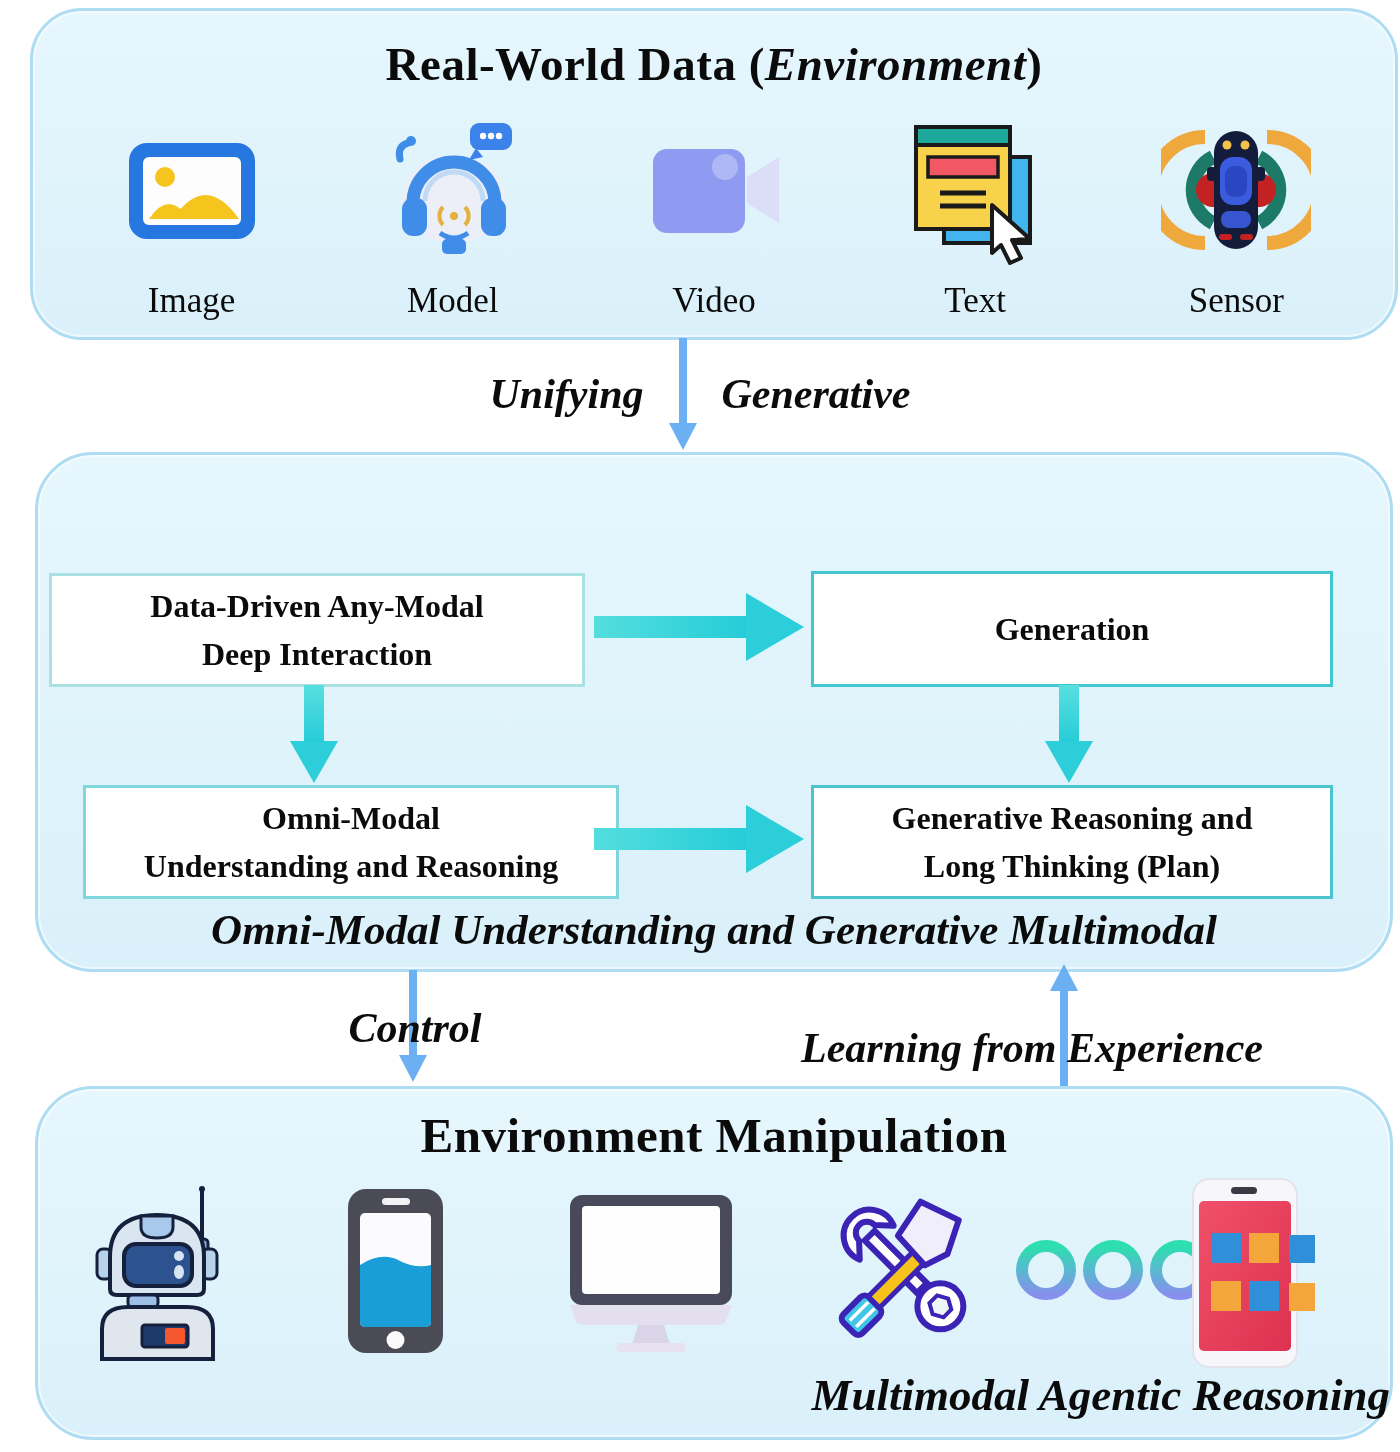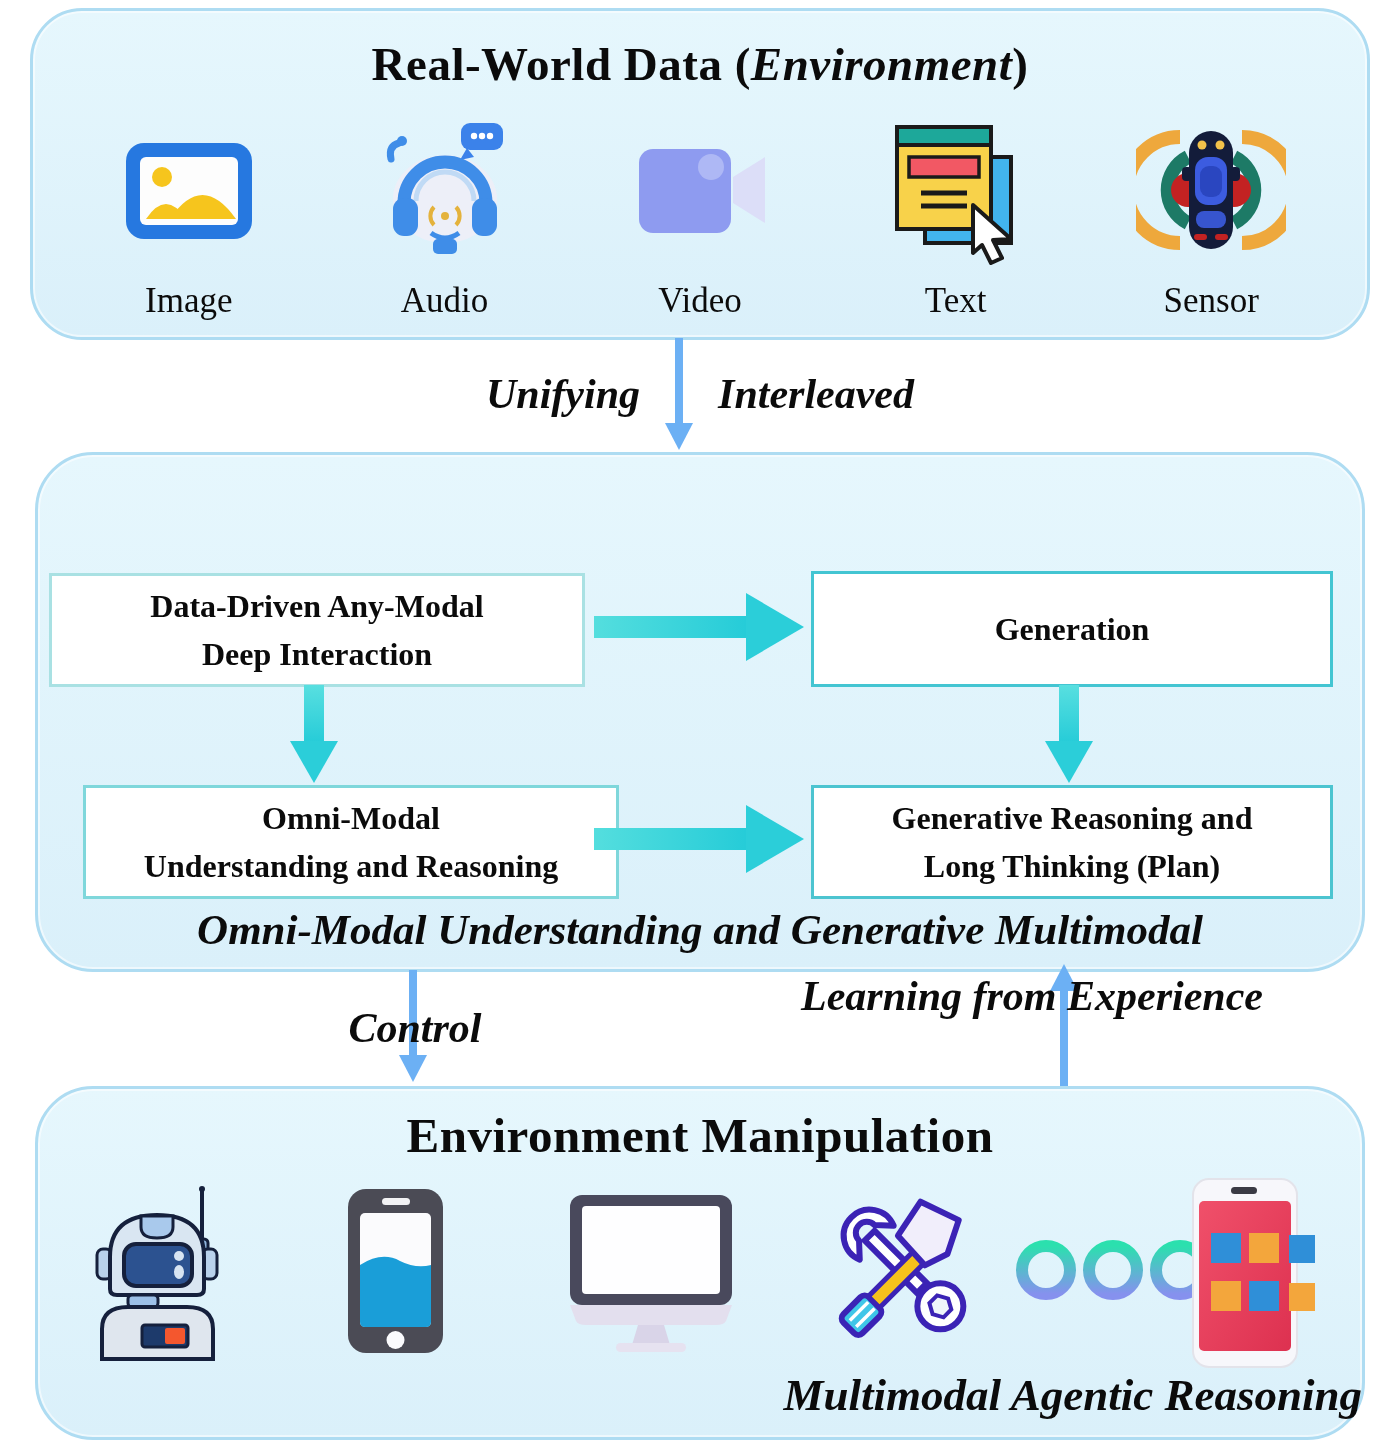--- a/index.html
+++ b/index.html
@@ -5,20 +5,21 @@
   html,body{margin:0;padding:0;background:#ffffff;}
   #stage{
     position:relative;width:1400px;height:1452px;background:#ffffff;
     font-family:"Liberation Serif","DejaVu Serif",serif;color:#0b0b0b;overflow:hidden;
   }
   .panel{
     position:absolute;
     background:linear-gradient(180deg,#e6f7fd 0%,#daf0fa 100%);
     border:3px solid #aedcf2;
     box-shadow:0 0 0 2px rgba(255,255,255,.55) inset;
+    padding-left:28px;
   }
   #top-panel{left:30px;top:8px;width:1334px;height:326px;border-radius:52px;}
   #model-panel{left:35px;top:452px;width:1324px;height:514px;border-radius:58px;}
   #bottom-panel{left:35px;top:1086px;width:1324px;height:348px;border-radius:58px;}
 
   .panel-title{
     position:absolute;left:0;width:100%;text-align:center;
     font-weight:bold;letter-spacing:.5px;white-space:nowrap;
   }
   #top-title{top:26px;font-size:47px;}
@@ -52,21 +53,21 @@
   #mbox-0{left:11px;top:118px;width:530px;height:108px;border:3px solid #a9e1e3;}
   #mbox-1{left:773px;top:116px;width:516px;height:110px;border:3px solid #43c5d2;}
   #mbox-2{left:11px;top:330px;width:530px;height:108px;border:3px solid #7fd7db;margin-left:34px;}
   #mbox-3{left:773px;top:330px;width:516px;height:108px;border:3px solid #4cc4d0;}
   .arrow-abs{position:absolute;}
   #model-caption{position:absolute;top:450px;left:0;width:100%;text-align:center;
     font-size:43px;font-weight:bold;font-style:italic;white-space:nowrap;}
 
   
   #control-label{position:absolute;left:280px;top:1004px;width:270px;text-align:center;z-index:3;}
-  #learning-label{position:absolute;left:742px;top:972px;width:580px;text-align:center;z-index:3;}
+  #learning-label{position:absolute;left:742px;top:1024px;width:580px;text-align:center;z-index:3;}
   #control-arrow{left:398px;top:970px;z-index:2;}
   #learning-arrow{left:1049px;top:964px;z-index:2;}
 
   
   .bicon{position:absolute;}
   #bottom-caption{position:absolute;top:280px;left:0;width:100%;text-align:right;
     font-size:45px;font-weight:bold;font-style:italic;white-space:nowrap;}
 </style>
 </head>
 <body>
@@ -102,21 +103,21 @@
           <path d="M35 88 A41 41 0 0 1 117 88" stroke="#3f8de8" stroke-width="13" fill="none" stroke-linecap="round"></path>
           <path d="M47 86 A29 29 0 0 1 105 86" stroke="#c0daf5" stroke-width="5" fill="none"></path>
           <rect x="24" y="83" width="25" height="38" rx="11" fill="#3f8de8"></rect>
           <rect x="103" y="83" width="25" height="38" rx="11" fill="#3f8de8"></rect>
           <circle cx="76" cy="101" r="4" fill="#e4b23c"></circle>
           <path d="M65 92 a13 13 0 0 0 0 18" stroke="#e4b23c" stroke-width="4" fill="none"></path>
           <path d="M87 92 a13 13 0 0 1 0 18" stroke="#e4b23c" stroke-width="4" fill="none"></path>
           <path d="M62 118 q14 10 28 0" stroke="#3f8de8" stroke-width="5" fill="none"></path>
           <rect x="64" y="124" width="24" height="15" rx="5" fill="#3f8de8"></rect>
         </svg>
-        <div class="modality-label">Audio</div>
+        <div class="modality-label">Model</div>
       </div>
 
       <div class="modality">
         <svg viewBox="0 0 150 150">
           <rect x="14" y="34" width="92" height="84" rx="14" fill="#8e9bf0"></rect>
           <circle cx="86" cy="52" r="13" fill="#aeb8f5"></circle>
           <path d="M108 62 L140 42 L140 108 L108 88 Z" fill="#dcdef8"></path>
         </svg>
         <div class="modality-label">Video</div>
       </div>
@@ -158,21 +159,21 @@
 
     </div>
   </div>
 
   <div id="flow1">
     <span class="flow-label">Unifying</span>
     <svg width="30" height="112" viewBox="0 0 30 112">
       <rect x="11" y="0" width="8" height="87" fill="#6cb0f4"></rect>
       <polygon points="1,85 29,85 15,112" fill="#6cb0f4"></polygon>
     </svg>
-    <span class="flow-label">Interleaved</span>
+    <span class="flow-label">Generative</span>
   </div>
 
   <div class="panel" id="model-panel">
 
     <div class="mbox" id="mbox-0">
       <span>Data-Driven Any-Modal</span>
       <span>Deep Interaction</span>
     </div>
     <div class="mbox" id="mbox-1">
       <span>Generation</span>

